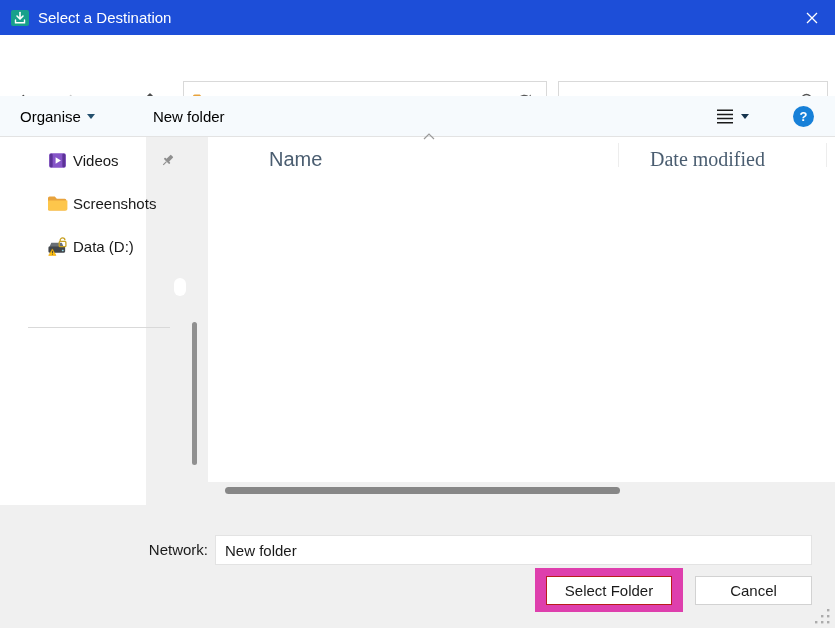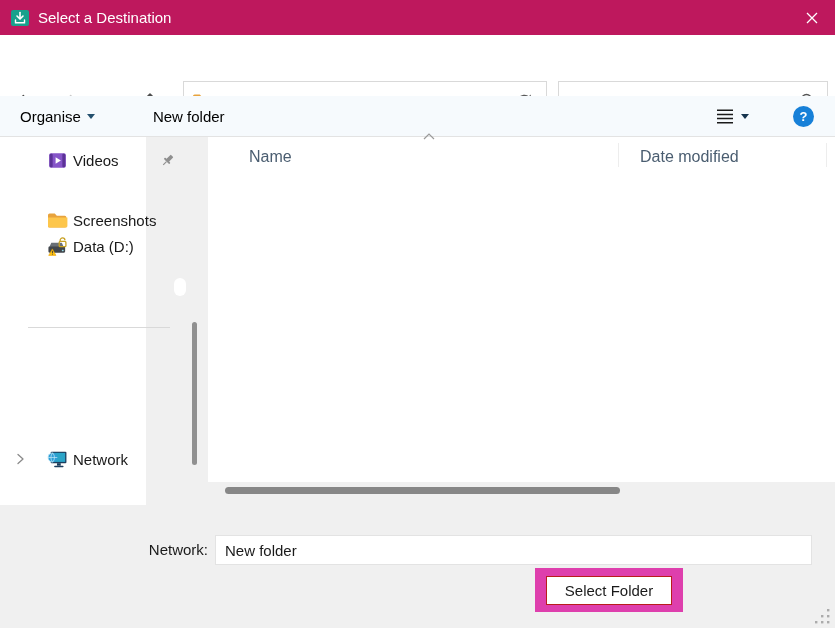--- a/index.html
+++ b/index.html
@@ -2,21 +2,21 @@
 <html><head>
 <meta charset="utf-8">
 <style>
   * { margin:0; padding:0; box-sizing:border-box; }
   html,body { width:835px; height:628px; overflow:hidden; background:#fff;
               font-family:"Liberation Sans","DejaVu Sans",sans-serif; }
   .window { position:relative; width:835px; height:628px; background:#f0f0f0; }
   .abs { position:absolute; }
 
   
-  .titlebar { left:0; top:0; width:835px; height:35px; background:#be185d;
+  .titlebar { left:0; top:0; width:835px; height:35px; background:#1d4ed8;
               display:flex; align-items:center; }
   .titlebar-icon { margin-left:10px; width:20px; height:20px; }
   .titlebar-title { margin-left:8px; color:#ffffff; font-size:15px; }
   .close-btn { position:absolute; right:0; top:0; width:46px; height:35px;
                display:flex; align-items:center; justify-content:center; cursor:pointer; }
 
   
   .toolbar { left:0; top:35px; width:835px; height:61px; background:#ffffff; }
   .navbtn { position:absolute; top:54px; width:26px; height:26px; display:flex;
             align-items:center; justify-content:center; cursor:pointer; }
@@ -62,24 +62,24 @@
   .side-label { position:absolute; left:73px; font-size:15px; color:#191919; white-space:nowrap; }
   .pin { position:absolute; left:160px; width:15px; height:15px; }
   .side-divider { position:absolute; left:28px; top:190px; width:142px; height:1px;
                   background:#d9d9d9; }
   .side-scroll-thumb { left:192px; top:322px; width:5px; height:143px; background:#909090;
                        border-radius:3px; cursor:pointer; }
   .side-scroll-cap { left:174px; top:278px; width:12px; height:18px; background:#ffffff;
                      border-radius:6px; }
 
   .mainpane { left:208px; top:137px; width:627px; height:345px; background:#ffffff; }
-  .col-header { position:absolute; top:11px; font-size:16px; color:#4a5d70; cursor:pointer;
-                white-space:nowrap; }
+  .col-header { position:absolute; top:11px; font-size:20px; color:#4a5d70; cursor:pointer;
+                white-space:nowrap;margin-left:20px; }
   #col-name { left:41px; }
-  #col-date { left:432px; }
+  #col-date { left:422px;font-family:Liberation Serif, serif; }
   .col-sep { position:absolute; top:6px; width:1px; height:24px; background:#ededed; }
   .sort-caret { position:absolute; left:214px; top:-5px; width:14px; height:9px; }
   .empty-msg { position:absolute; left:0; top:59px; width:627px; text-align:center;
                font-size:15px; color:#8f8f8f; }
 
   .hscroll-thumb { left:225px; top:487px; width:395px; height:7px; background:#878787;
                    border-radius:3.5px; cursor:pointer; }
 
   
   .folder-label { left:100px; top:541px; width:108px; text-align:right; font-size:15px;
@@ -202,21 +202,21 @@
       </svg>
       <span class="side-label">Videos</span>
       <svg class="pin" viewBox="0 0 15 15">
         <g fill="#8f8f8f" transform="rotate(45 7.5 7.5)">
           <rect x="5.6" y="1" width="3.8" height="6.4" rx="0.8"></rect>
           <rect x="3.6" y="7" width="7.8" height="2" rx="1"></rect>
           <rect x="7" y="9" width="1.1" height="4.6"></rect>
         </g>
       </svg>
     </div>
-    <div class="side-row" style="top:62px;text-align:right;">
+    <div class="side-row" style="top:45px;text-align:right;">
       <svg class="side-icon" viewBox="0 0 21 17">
         <path d="M1 3 a1.6 1.6 0 0 1 1.6-1.6 h5.2 l2 2.4 h8 a1.6 1.6 0 0 1 1.6 1.6 v8.6 a1.6 1.6 0 0 1 -1.6 1.6 H2.6 A1.6 1.6 0 0 1 1 14 z" fill="#e8a33d"></path>
         <path d="M1 5.6 h19.4 v8.4 a1.6 1.6 0 0 1 -1.6 1.6 H2.6 A1.6 1.6 0 0 1 1 14 z" fill="#fdc64b"></path>
       </svg>
       <span class="side-label">Screenshots</span>
     </div>
     <div class="side-row" style="top:88px;">
       <svg class="side-icon" viewBox="0 0 22 21">
         <path d="M2.5 11 L4.5 6.5 h11 l2 4.5 z" fill="#6a7077"></path>
         <rect x="1.5" y="10.5" width="17.5" height="6.5" rx="1.2" fill="#41464c"></rect>
@@ -225,34 +225,20 @@
         <rect x="12.8" y="5.2" width="7" height="5.4" rx="1" fill="none" stroke="#c9a227" stroke-width="1.4"></rect>
         <path d="M5.6 13 L9.4 19.8 H1.8 z" fill="#ffc20e" stroke="#e8a000" stroke-width="0.6"></path>
         <rect x="5.2" y="15" width="0.9" height="2.4" fill="#3a3a3a"></rect>
         <rect x="5.2" y="18" width="0.9" height="1" fill="#3a3a3a"></rect>
       </svg>
       <span class="side-label">Data (D:)</span>
     </div>
 
     <div class="side-divider"></div>
 
-    <div class="side-row" style="top:301px;">
-      <svg class="side-chevron" viewBox="0 0 12 12">
-        <path d="M4 1.5 L9 6 L4 10.5" stroke="#8a8a8a" stroke-width="1.3" fill="none" stroke-linecap="round" stroke-linejoin="round"></path>
-      </svg>
-      <svg class="side-icon" viewBox="0 0 20 19">
-        <rect x="3.5" y="2" width="15" height="11" rx="1" fill="#1c3e5e"></rect>
-        <rect x="4.7" y="3.2" width="12.6" height="8.6" fill="#2aa4c8"></rect>
-        <rect x="9.5" y="13" width="3.6" height="2.4" fill="#1c3e5e"></rect>
-        <rect x="6.8" y="15.4" width="9" height="1.5" rx="0.7" fill="#1c3e5e"></rect>
-        <circle cx="5.4" cy="7.6" r="4.4" fill="#2e9ed6"></circle>
-        <path d="M5.4 3.2 a4.4 4.4 0 0 0 0 8.8 M1 7.6 h8.8 M5.4 3.2 a6.5 6.5 0 0 1 0 8.8 M5.4 3.2 a6.5 6.5 0 0 0 0 8.8" stroke="#bfe6f7" stroke-width="0.7" fill="none"></path>
-      </svg>
-      <span class="side-label">Network</span>
-    </div>
   </div>
 
   <div class="abs side-scroll-cap"></div>
   <div class="abs side-scroll-thumb"></div>
 
   <div class="abs mainpane">
     <svg class="sort-caret" viewBox="0 0 14 9">
       <path d="M2 7 L7 2 L12 7" stroke="#9a9a9a" stroke-width="1.2" fill="none"></path>
     </svg>
     <div class="col-header" id="col-name">Name</div>
@@ -261,20 +247,21 @@
     <div class="col-sep" style="left:618px;"></div>
   </div>
 
   <div class="abs hscroll-thumb"></div>
 
   <div class="abs folder-label">Network:</div>
   <input class="abs folder-input" type="text" value="New folder" style="">
 
   <div class="abs pink-highlight"></div>
   <button class="btn select-btn">Select Folder</button>
+  <button class="btn cancel-btn">Cancel</button>
 
   <svg class="abs resize-grip" viewBox="0 0 18 18">
     <g fill="#ababab">
       <rect x="13" y="1" width="2.4" height="2.4"></rect>
       <rect x="13" y="7" width="2.4" height="2.4"></rect>
       <rect x="7" y="7" width="2.4" height="2.4"></rect>
       <rect x="13" y="13" width="2.4" height="2.4"></rect>
       <rect x="7" y="13" width="2.4" height="2.4"></rect>
       <rect x="1" y="13" width="2.4" height="2.4"></rect>
     </g>

